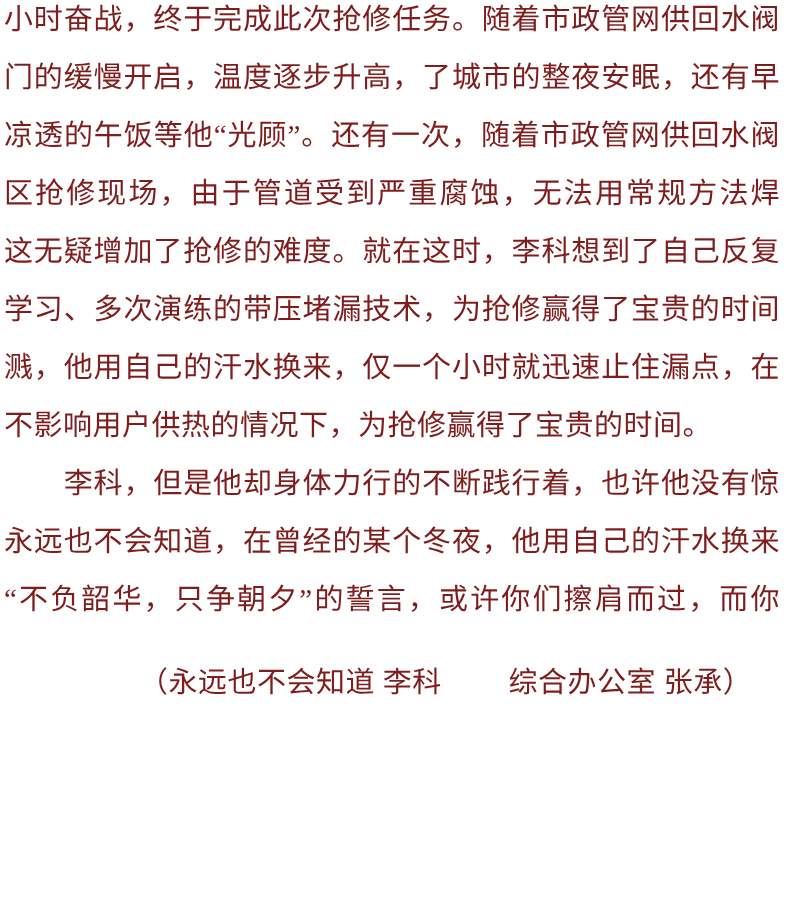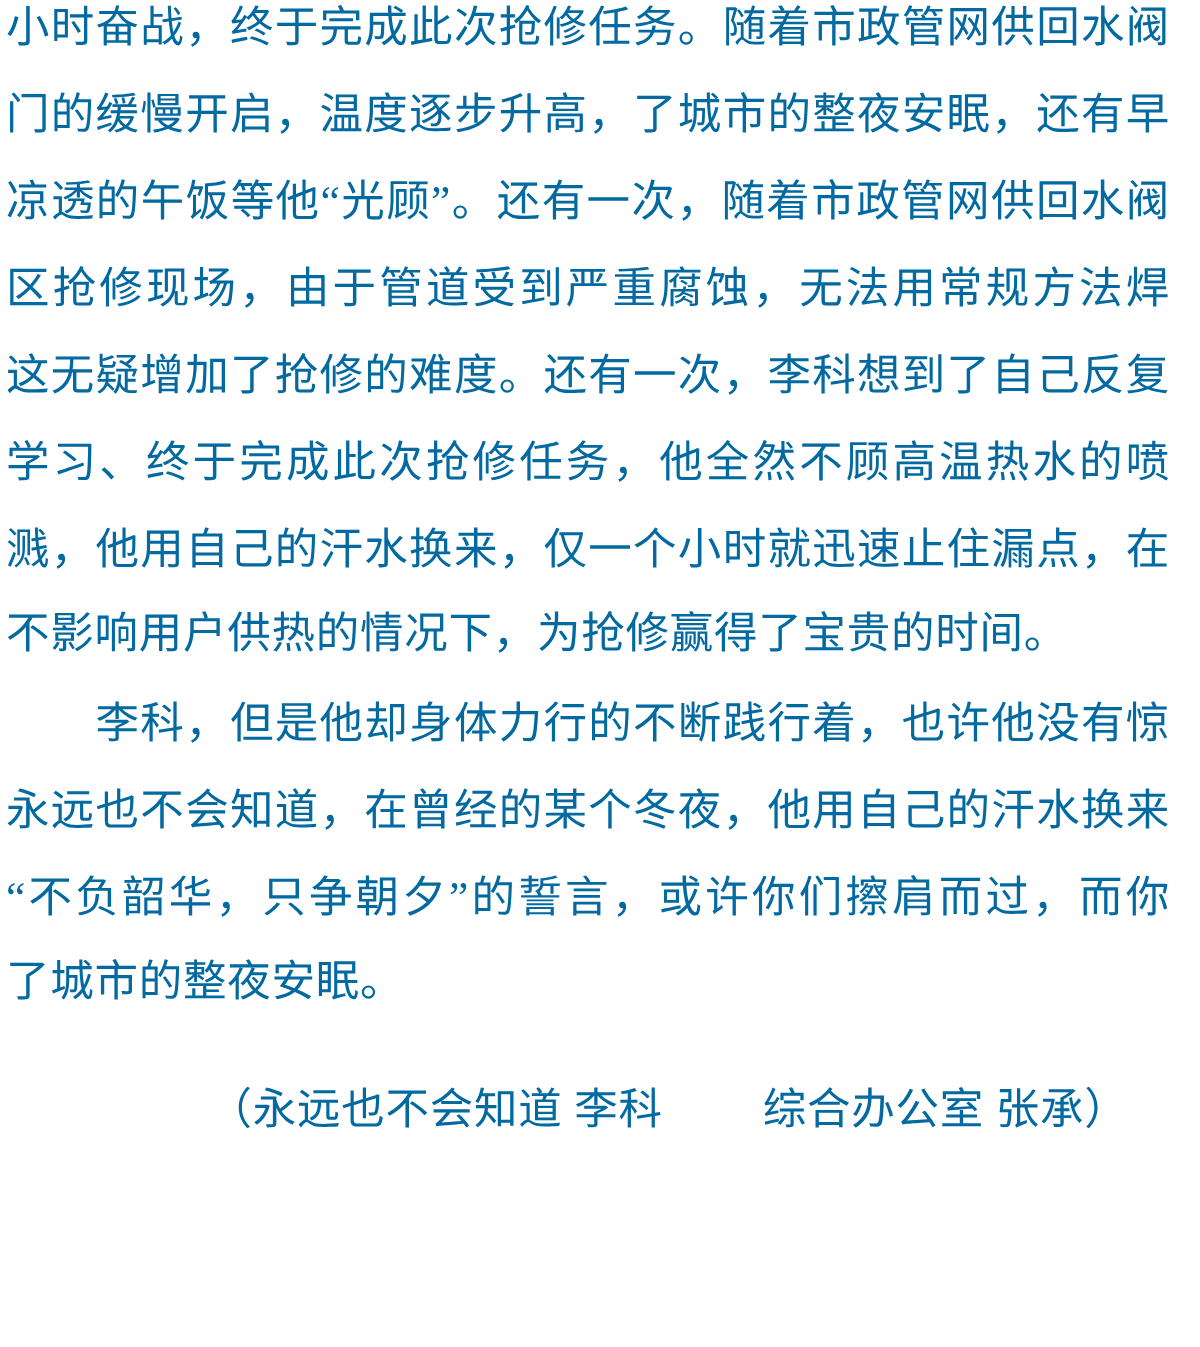--- a/index.html
+++ b/index.html
@@ -7,61 +7,59 @@
     padding: 0;
     background: #ffffff;
   }
   .page {
     position: relative;
     width: 800px;
     height: 898px;
     background: #ffffff;
     overflow: hidden;
     font-family: "Liberation Serif", "DejaVu Serif", serif;
-    color: #0369a1;
+    color: #7f1d1d;
   }
   .textblock {
     position: absolute;
     left: 4px;
     right: 20px;
     top: -10px;
   }
   .line {
     font-size: 29px;
     height: 58px;
     line-height: 58px;
     overflow: hidden;
     text-align: justify;
     text-align-last: justify;
     letter-spacing: 0.5px;
   }
   .line.para-end {
     text-align: center;
     text-align-last: left;
-    font-family: Liberation Mono, monospace;
   }
   .line.signature {
     text-align: left;
     text-align-last: left;
     padding-left: 135px;
     margin-top: 25px;
   }
 </style>
 </head>
 <body>
 
 <div class="page" lang="zh-CN">
   <div class="textblock">
     <div class="line">小时奋战，终于完成此次抢修任务。随着市政管网供回水阀</div>
     <div class="line">门的缓慢开启，温度逐步升高，了城市的整夜安眠，还有早已</div>
     <div class="line">凉透的午饭等他“光顾”。还有一次，随着市政管网供回水阀</div>
     <div class="line">区抢修现场，由于管道受到严重腐蚀，无法用常规方法焊接，</div>
-    <div class="line">这无疑增加了抢修的难度。还有一次，李科想到了自己反复</div>
-    <div class="line">学习、终于完成此次抢修任务，他全然不顾高温热水的喷</div>
+    <div class="line">这无疑增加了抢修的难度。就在这时，李科想到了自己反复</div>
+    <div class="line">学习、多次演练的带压堵漏技术，为抢修赢得了宝贵的时间</div>
     <div class="line">溅，他用自己的汗水换来，仅一个小时就迅速止住漏点，在</div>
     <div class="line para-end">不影响用户供热的情况下，为抢修赢得了宝贵的时间。</div>
     <div class="line">　　李科，但是他却身体力行的不断践行着，也许他没有惊</div>
     <div class="line">永远也不会知道，在曾经的某个冬夜，他用自己的汗水换来</div>
     <div class="line">“不负韶华，只争朝夕”的誓言，或许你们擦肩而过，而你</div>
-    <div class="line para-end">了城市的整夜安眠。</div>
     <div class="line signature">（永远也不会知道 李科　　 综合办公室 张承）</div>
   </div>
 </div>
 
 </body></html>

